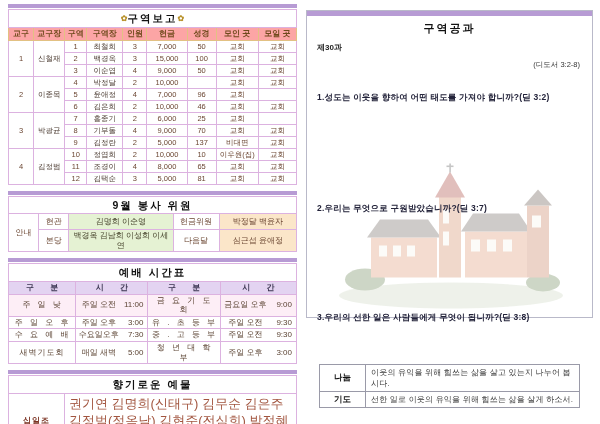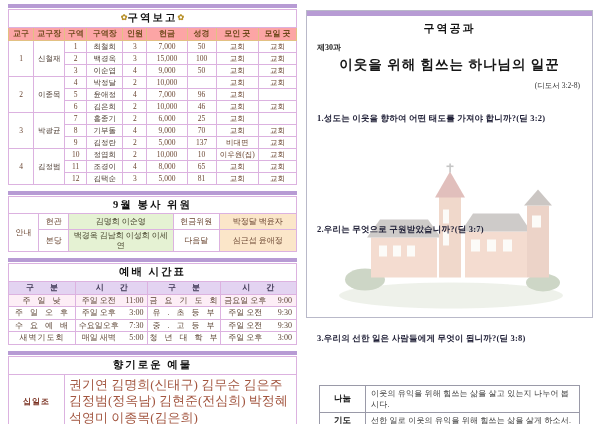--- a/index.html
+++ b/index.html
@@ -1,19 +1,19 @@
 <!DOCTYPE html>
 <html><head>
 <meta charset="utf-8">
 <style>
   * { box-sizing: border-box; margin: 0; padding: 0; }
   html,body { background:#e8e8e8; }
   .page {
     position: relative; width: 600px; height: 424px; background: #ffffff;
-    font-family: Liberation Serif, serif; overflow: hidden;
+    font-family: Liberation Sans, sans-serif; overflow: hidden;
     margin: 0 auto;
   }
   .left-col { position: absolute; left: 8px; top: 4px; width: 289px; }
   .block { margin-bottom: 6px; }
   .bar { height: 4px; background: #b79bd4; margin-bottom: 1px; }
 
   table { width: 100%; border-collapse: collapse; table-layout: fixed; }
   .block table { border: 1px solid #cf9ed6; }
   .block td, .block th {
     border: 1px solid #dcb2e0; font-size: 7.5px; text-align: center;
@@ -367,21 +367,20 @@
 
       </tbody>
         </table>
     </div>
   </div>
 
   <div class="right-panel">
     <div class="bar"></div>
     <div class="lesson-header">구역공과</div>
     <div class="lesson-no">제30과</div>
-    <div class="lesson-title">이웃을 위해 힘쓰는 하나님의 일꾼</div>
     <div class="scripture">(디도서 3:2-8)</div>
 
     <svg class="church" viewBox="0 0 240 150" xmlns="http://www.w3.org/2000/svg">
       <ellipse cx="120" cy="134" rx="112" ry="13" fill="#c9d4bc"></ellipse>
       <ellipse cx="34" cy="118" rx="20" ry="11" fill="#5e7a46"></ellipse>
       <ellipse cx="212" cy="121" rx="17" ry="9" fill="#5e7a46"></ellipse>
       <rect x="40" y="76" width="66" height="40" fill="#dd8f66"></rect>
       <polygon points="36,76 110,76 97,58 49,58" fill="#5f554e"></polygon>
       <rect x="134" y="70" width="62" height="46" fill="#dd8f66"></rect>
       <polygon points="130,70 200,70 188,52 142,52" fill="#5f554e"></polygon>

